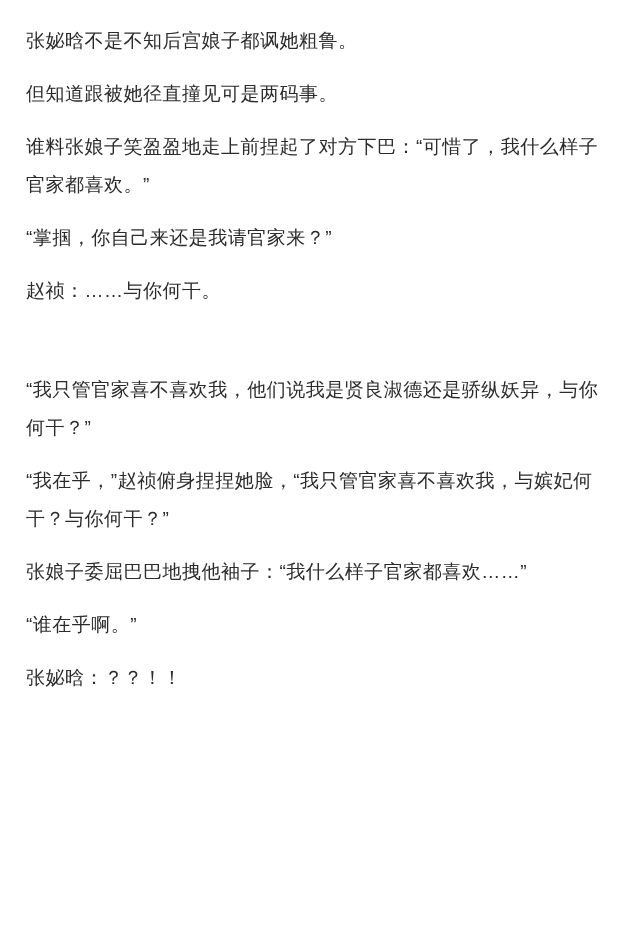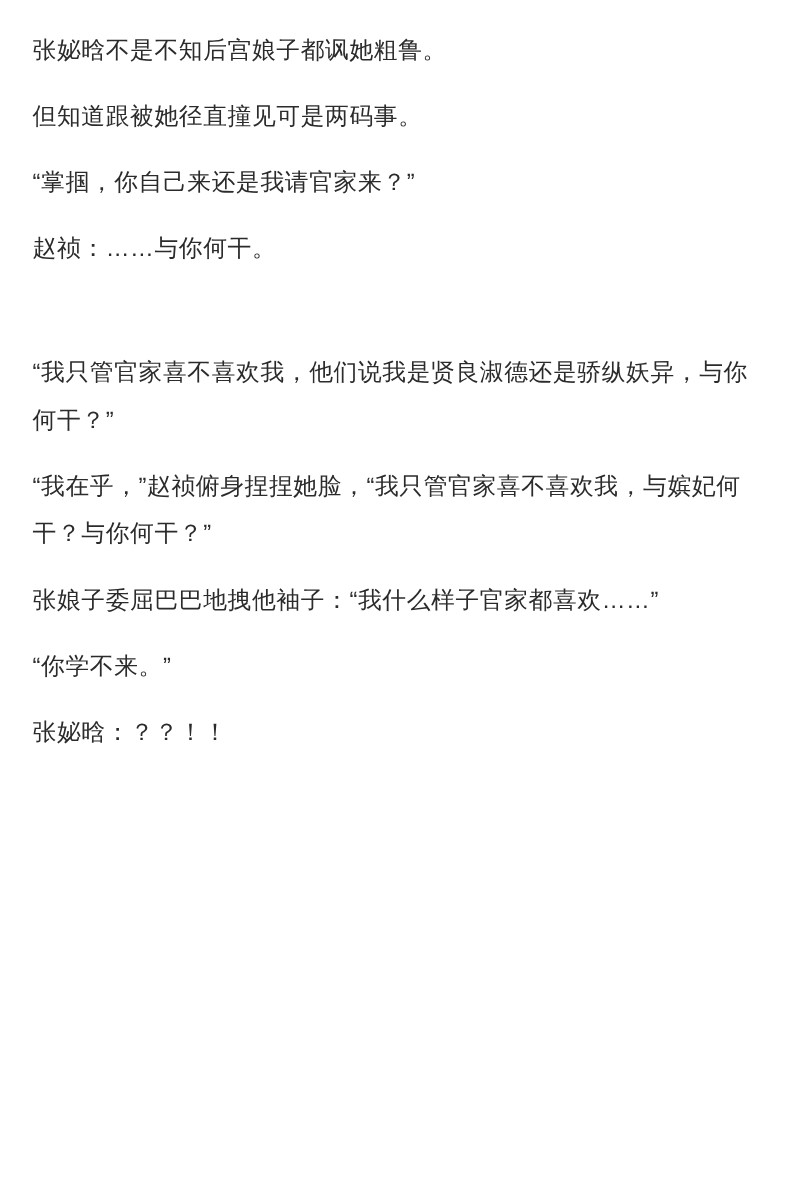--- a/index.html
+++ b/index.html
@@ -34,24 +34,25 @@
     height: 46px;
   }
 </style>
 </head>
 <body>
 
 <div class="page">
 
   <p class="para">张妼晗不是不知后宫娘子都讽她粗鲁。</p>
   <p class="para">但知道跟被她径直撞见可是两码事。</p>
+  <p class="para">谁料张娘子笑盈盈地走上前捏起了对方下巴：“可惜了，我什么样子官家都喜欢。”</p>
   <p class="para">“掌掴，你自己来还是我请官家来？”</p>
   <p class="para">赵祯：……与你何干。</p>
 
   <div class="spacer"></div>
 
   <p class="para">“我只管官家喜不喜欢我，他们说我是贤良淑德还是骄纵妖异，与你何干？”</p>
   <p class="para">“我在乎，”赵祯俯身捏捏她脸，“我只管官家喜不喜欢我，与嫔妃何干？与你何干？”</p>
   <p class="para">张娘子委屈巴巴地拽他袖子：“我什么样子官家都喜欢……”</p>
-  <p class="para">“你学不来。”</p>
+  <p class="para">“谁在乎啊。”</p>
   <p class="para">张妼晗：？？！！</p>
 
 </div>
 
 </body></html>

